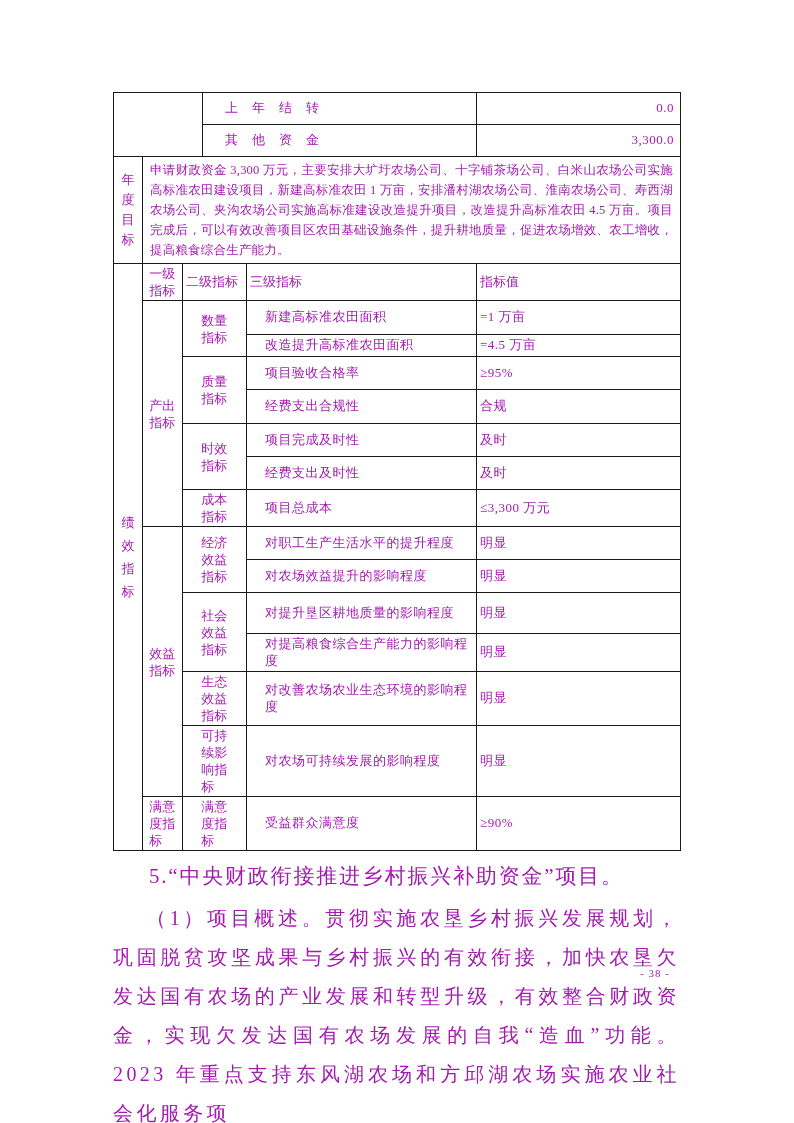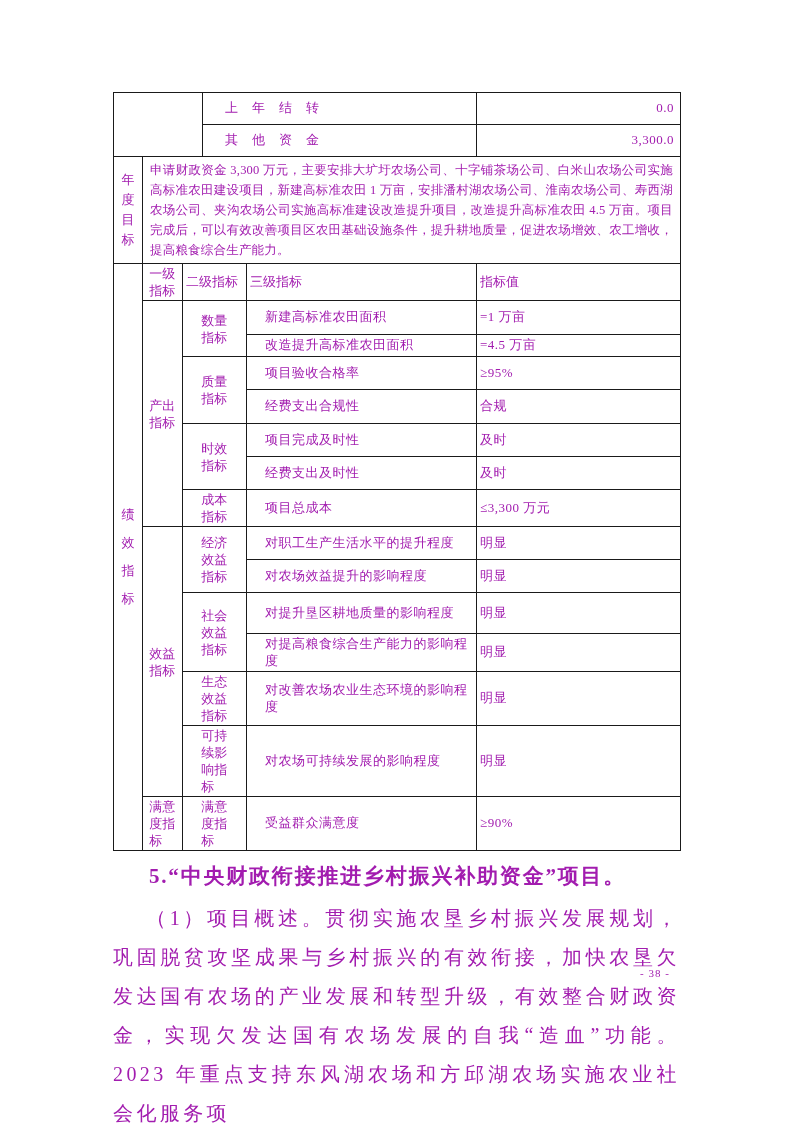--- a/index.html
+++ b/index.html
@@ -29,28 +29,28 @@
   
   .goal-text{
     text-align:justify;
     font-size:12.5px;
     line-height:20px;
     padding:3px 7px;
     letter-spacing:0.2px;
   }
   
   .v1{width:1em;margin:0 auto;word-break:break-all;line-height:20px;}
-  .v1.tall{line-height:28px;}
+  .v1.tall{line-height:23px;}
   .v2{width:2.05em;margin:0 auto;word-break:break-all;line-height:17px;}
   .lname{text-align:left;padding-left:18px;letter-spacing:0.5px;}
   .vcell{letter-spacing:0.5px;}
   
   .section{margin-top:9px;}
   .heading{
-    font-weight:bold;
+    font-weight:normal;
     font-size:21px;
     letter-spacing:1.8px;
     text-indent:36px;
     line-height:33px;
     white-space:nowrap;
   }
   .para{
     margin-top:6px;
     font-size:20px;
     line-height:39px;

